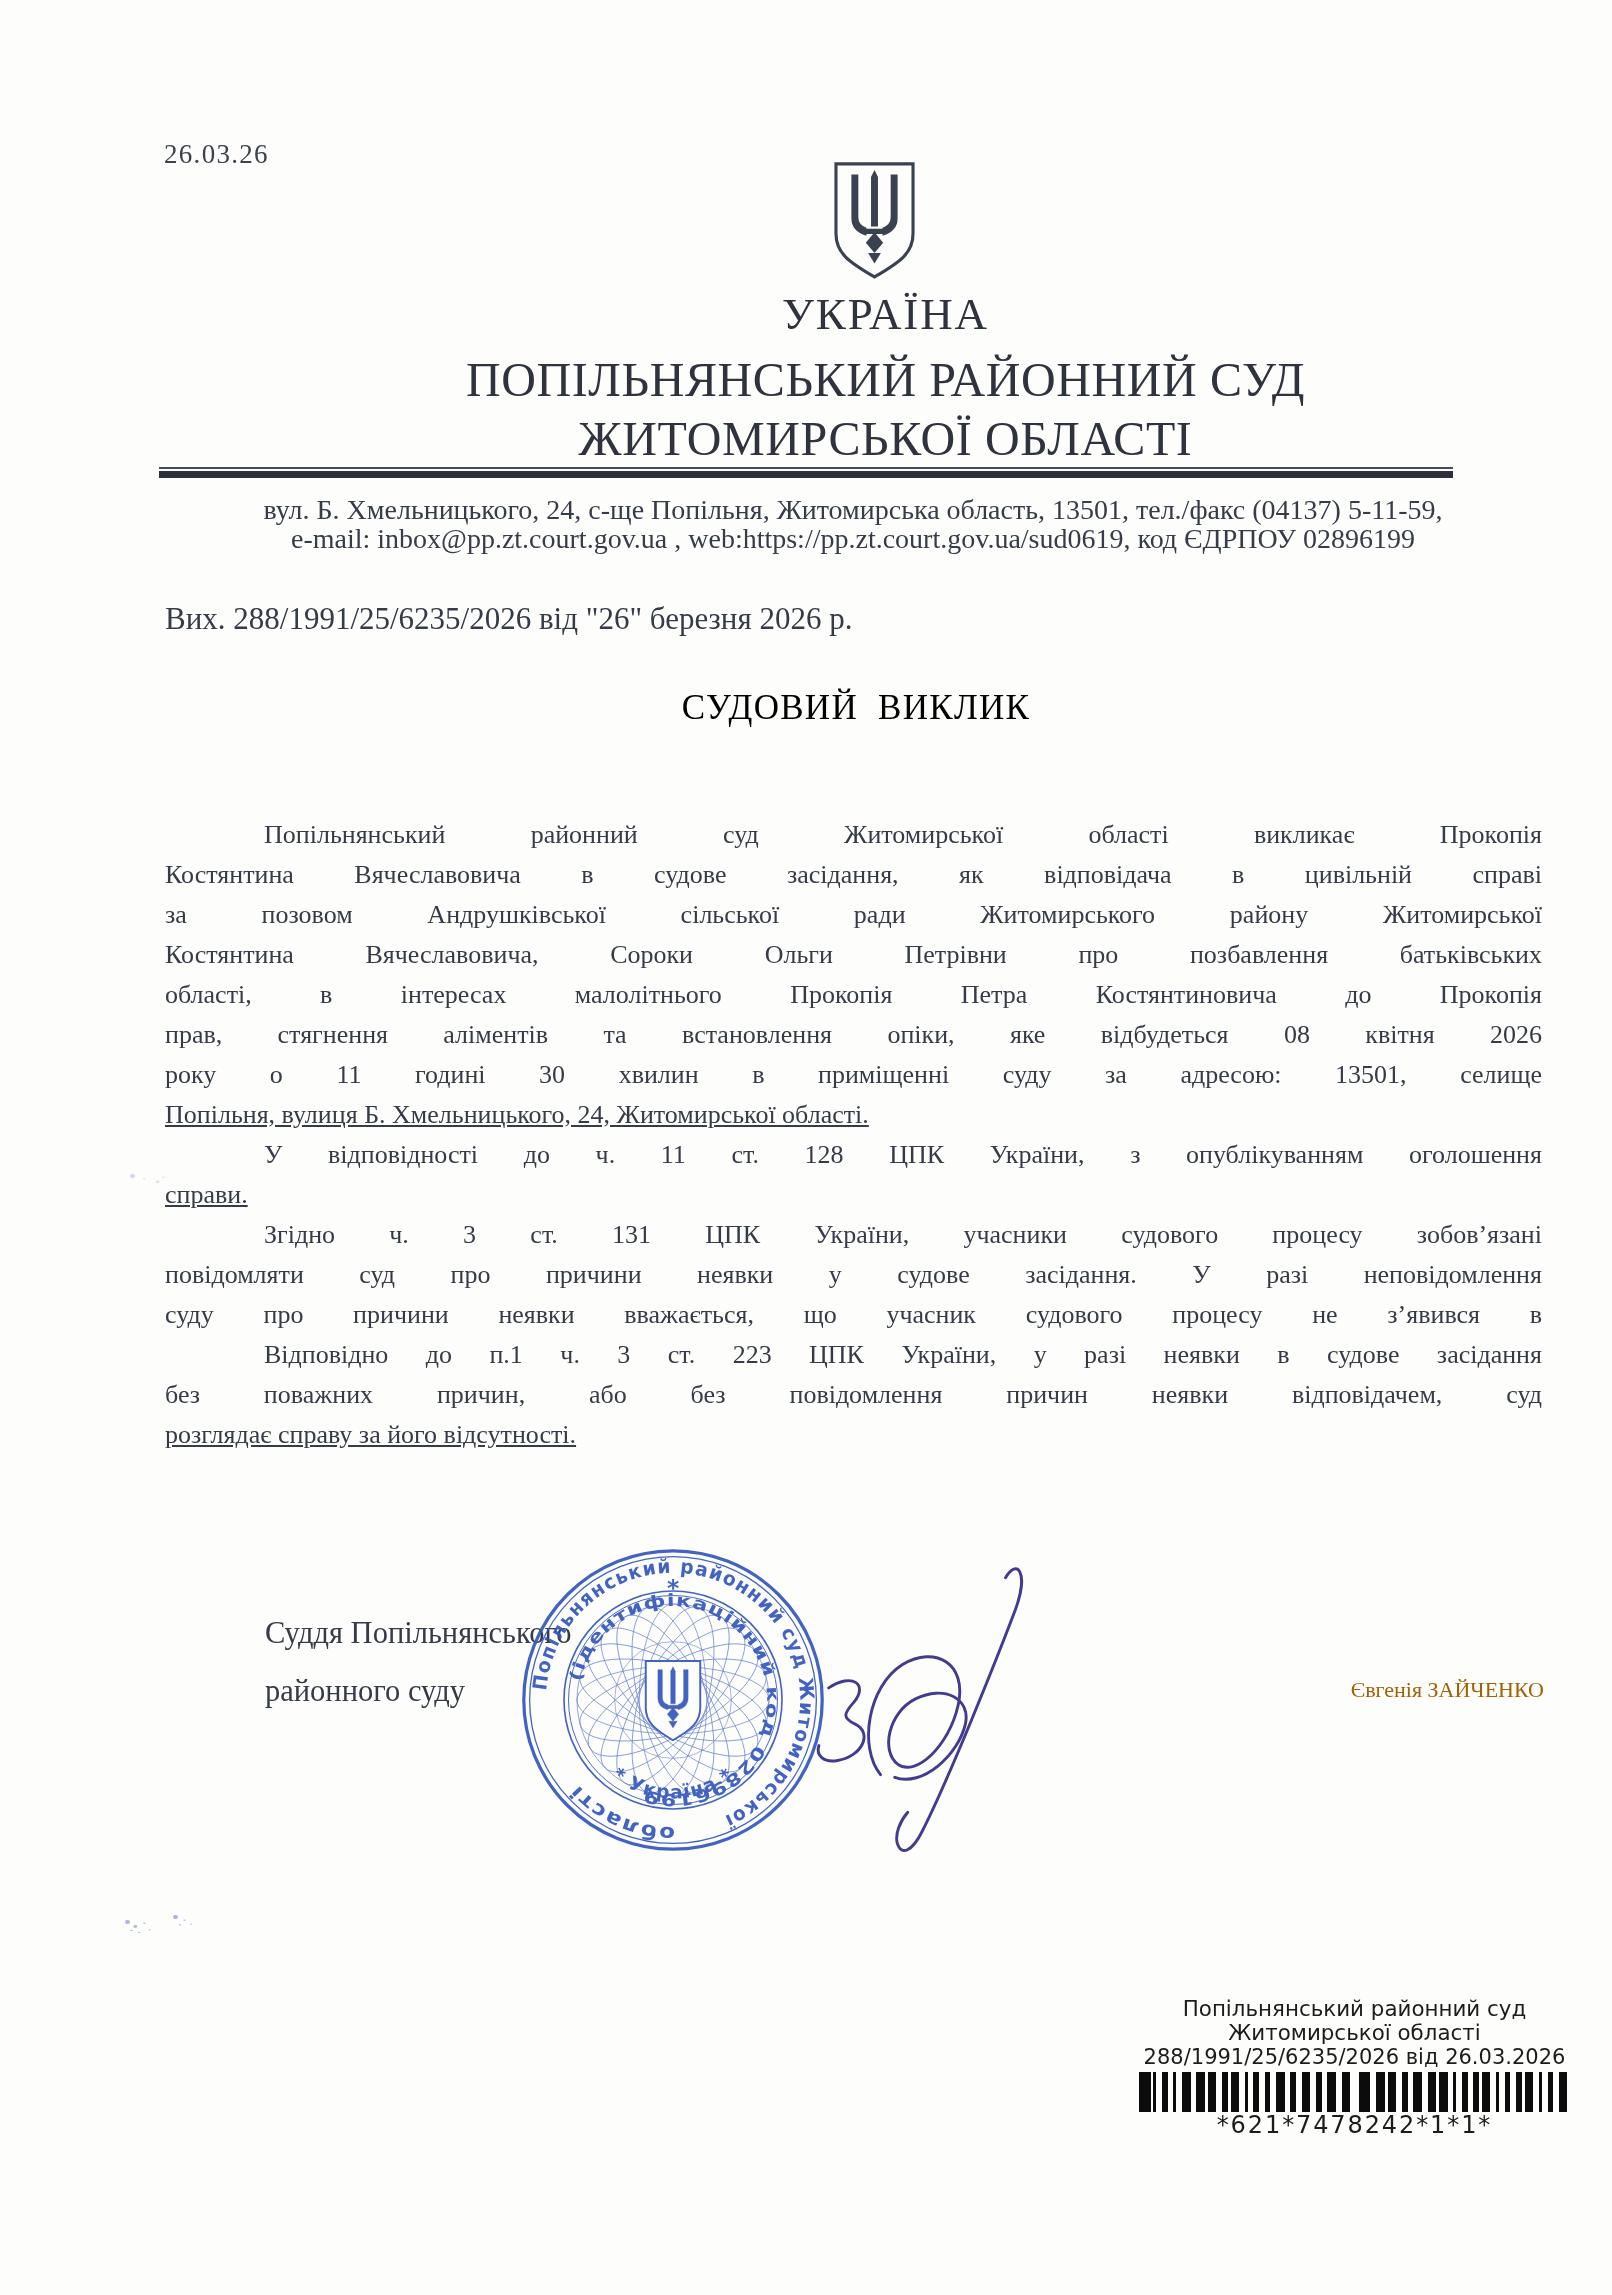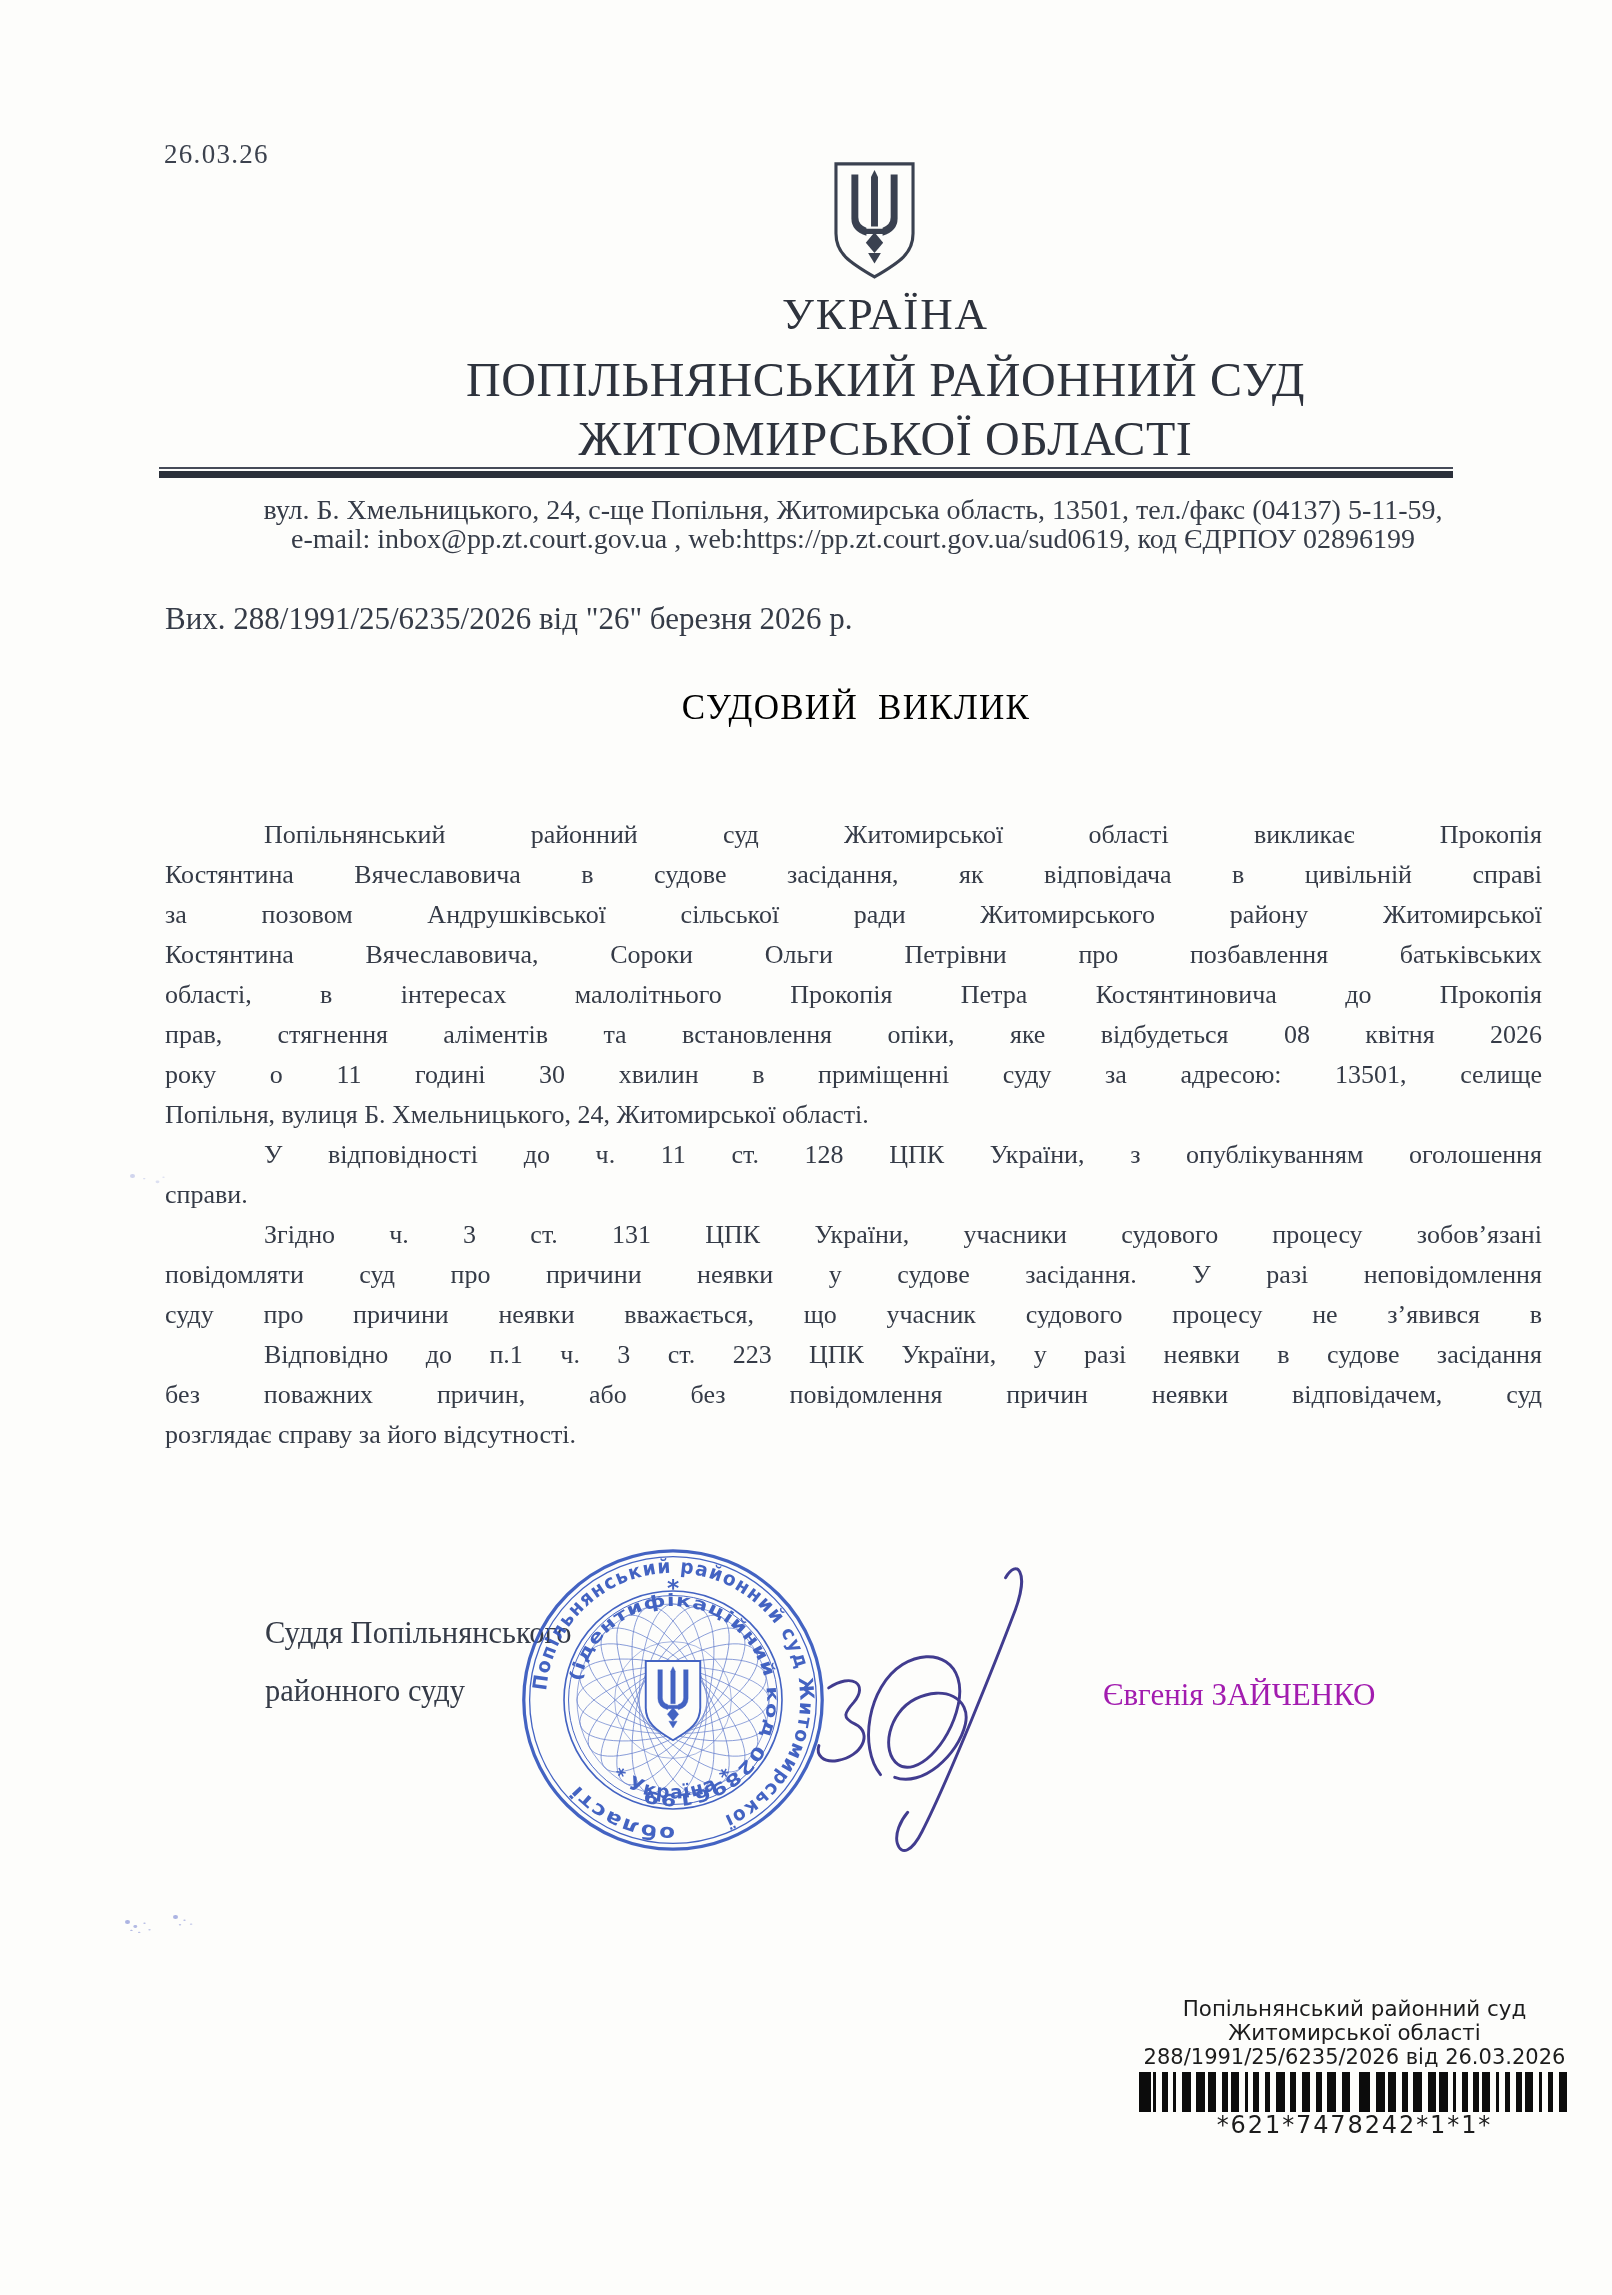--- a/index.html
+++ b/index.html
@@ -20,25 +20,25 @@
     background:linear-gradient(#454b58 0 1.9px,rgba(0,0,0,0) 1.9px 4.5px,#2b303a 4.5px 11px);}
   .addr{left:97px;width:1512px;text-align:center;font-size:28px;color:#363c48;}
   .addr1{top:484px;margin-top:10px;}
   .addr2{top:523px;}
   .ref-line{left:165px;top:601px;font-size:31px;}
   .doc-title{left:165px;width:1382px;top:688px;text-align:center;font-size:35px;
     letter-spacing:1.3px;white-space:pre;color:#000000;}
   .body-text{left:165px;top:815px;width:1377px;font-size:26px;line-height:40px;}
   .body-line{text-align:justify;text-align-last:justify;height:40px;overflow:hidden;}
   .body-line.first{text-indent:99px;}
-  .body-line.last{text-align-last:left;}
+  .body-line.last{text-align-last:left;text-decoration:underline;}
   .sig-role{left:265px;font-size:30.5px;}
   .sig-role1{top:1616px;}
   .sig-role2{top:1674px;}
-  .judge-name{left:1103px;width:441px;top:1677px;font-size:31px;color:#a21caf;}
+  .judge-name{left:1103px;width:441px;top:1677px;text-align:right;font-size:22px;color:#a16207;}
   .stamp{left:516px;top:1543px;width:314px;height:314px;opacity:.92;}
   .signature-svg{left:782px;top:1553px;width:254px;height:319px;}
   .footer-block{left:1139px;top:1997px;width:431px;text-align:center;
     font-family:"DejaVu Sans","Liberation Sans",sans-serif;
     font-size:21.4px;line-height:24px;color:#1c1c1c;}
   .footer-case{font-size:21px;}
   .barcode{display:flex;align-items:stretch;height:40px;margin-top:3.2px;overflow:hidden;}
   .bar{background:#0c0c0c;height:100%;flex:0 0 auto;}
   .barcode-caption{font-size:24px;letter-spacing:1.9px;margin-top:0.6px;}
   .speck{position:absolute;width:4.5px;height:3.9px;border-radius:50%;background:rgba(106,120,205,.55);}

